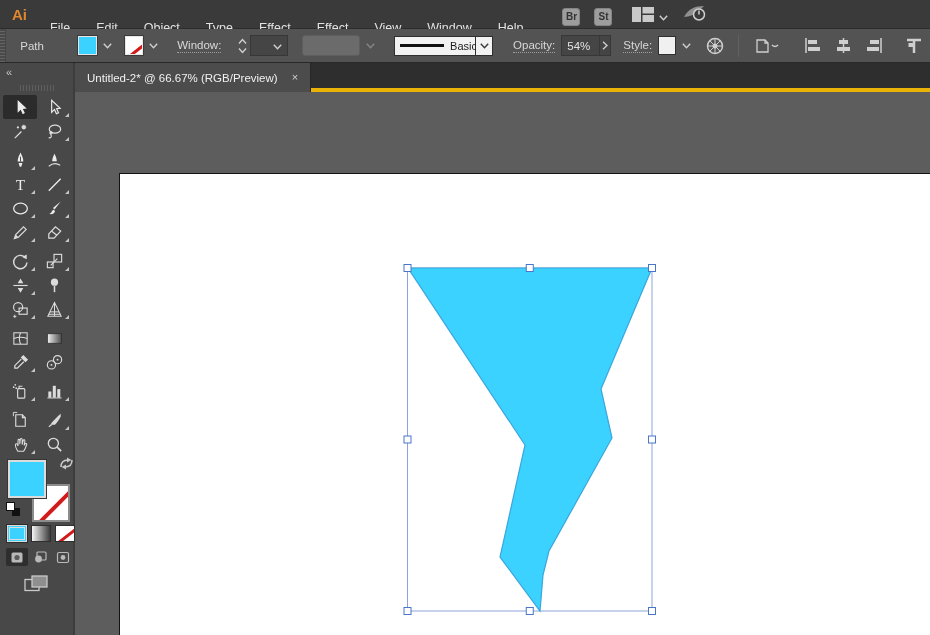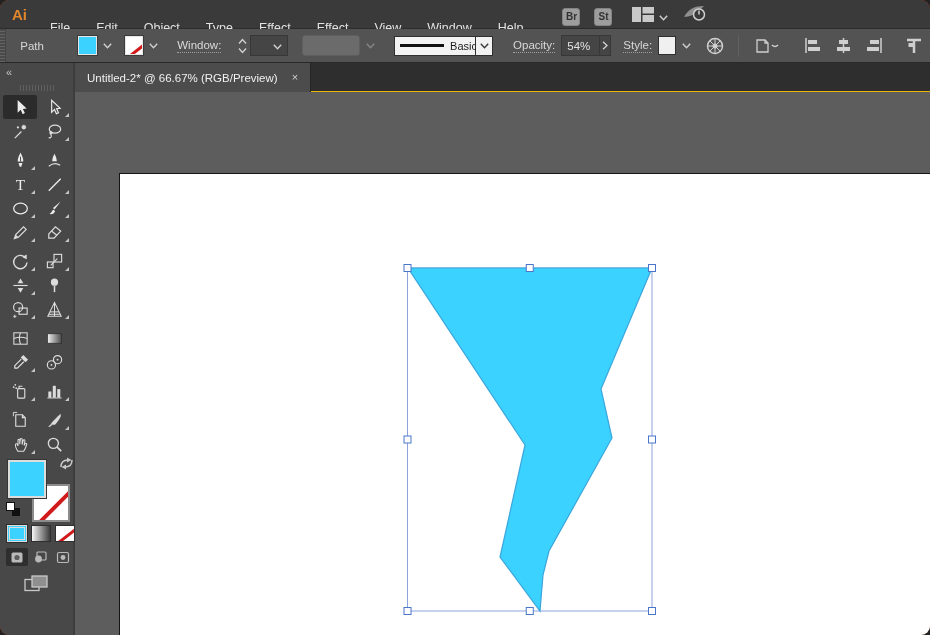--- a/index.html
+++ b/index.html
@@ -1,18 +1,18 @@
 <!DOCTYPE html>
 <html><head>
 <meta charset="utf-8">
 <style>
   html,body{margin:0;padding:0;background:#222;}
   *{box-sizing:border-box;}
   .app{position:relative;width:930px;height:635px;overflow:hidden;
-       font-family:"Liberation Sans",sans-serif;background:#c2410c;border-radius:9px;-webkit-font-smoothing:antialiased;}
+       font-family:"Liberation Sans",sans-serif;background:#c2410c;-webkit-font-smoothing:antialiased;}
 
   
   .menubar{position:absolute;left:0;top:0;width:930px;height:29px;background:#3a3a3a;
            display:flex;align-items:center;border-bottom:1px solid #2c2c2c;}
   .ai-logo{color:#e0862c;font-weight:bold;font-size:15px;padding:0 10px 0 12px;letter-spacing:0;}
   .menu-items{display:flex;height:100%;align-items:center;}
   .menu-item{color:#e3e3e3;font-size:12.5px;padding:18px 13px;height:100%;line-height:29px;cursor:default;}
   .mb-right{display:flex;align-items:flex-end;margin-left:26px;gap:14px;}
   .app-sq-btn{width:18px;height:18px;background:#9d9d9d;border:1px solid #848484;border-radius:3px;
               color:#333;font-size:10px;font-weight:bold;display:flex;align-items:center;justify-content:center;}
@@ -40,21 +40,21 @@
   .brush-chev{width:17px;height:20px;background:#f2f2f2;border:1px solid #2f2f2f;border-left:none;
               display:flex;align-items:center;justify-content:center;}
   .opacity-field{width:47px;}
   .arrow-btn{width:15px;height:21px;background:#454545;border:1px solid #373737;border-left:none;
              display:flex;align-items:center;justify-content:center;}
   .style-swatch{width:23px;height:19px;background:#f0f0f0;border:1px solid #2f2f2f;}
   .cb-icon{display:flex;align-items:center;justify-content:center;padding:0 7px;}
   .cb-sep{width:1px;height:22px;background:#434343;border-right:1px solid #616161;margin:0 6px;}
 
   
-  .tabbar{position:absolute;left:75px;top:63px;width:855px;height:31px;background:#2e2e2e;border-bottom:3px solid #eab308;}
+  .tabbar{position:absolute;left:75px;top:63px;width:855px;height:31px;background:#2e2e2e;border-bottom:6px solid #eab308;}
   .tab{position:absolute;left:0;top:0;height:29px;background:#4c4c4c;display:flex;align-items:center;
        padding:0 12px;gap:14px;border-right:1px solid #262626;}
   .tab-title{color:#f0f0f0;font-size:11.5px;white-space:nowrap;}
   .tab-close{color:#cfcfcf;font-size:11px;line-height:11px;}
 
   
   .toolspanel{position:absolute;left:0;top:63px;width:75px;height:572px;background:#484848;border-right:2px solid #3c3c3c;}
   .tp-collapse{position:absolute;left:6px;top:3px;color:#c6c6c6;font-size:11px;letter-spacing:-1px;}
   .tp-grip{position:absolute;left:20px;top:22px;width:36px;height:6px;
            background:repeating-linear-gradient(90deg,#5f5f5f 0 1px,transparent 1px 3px);}

